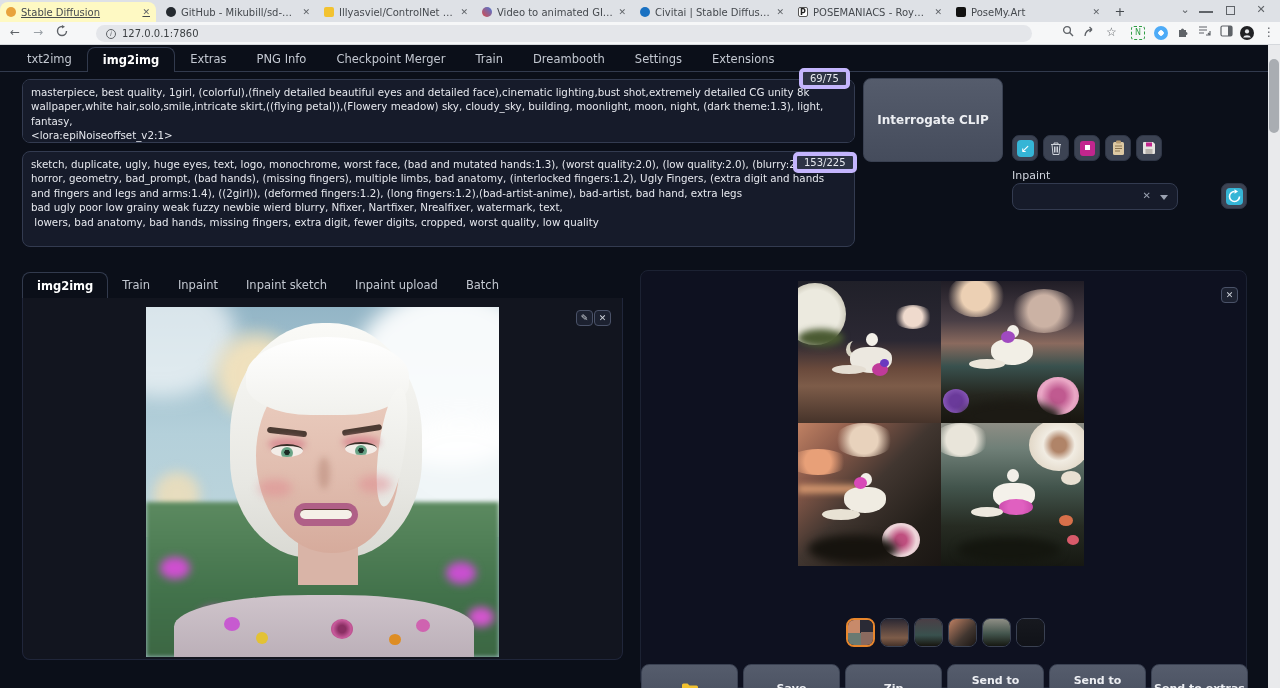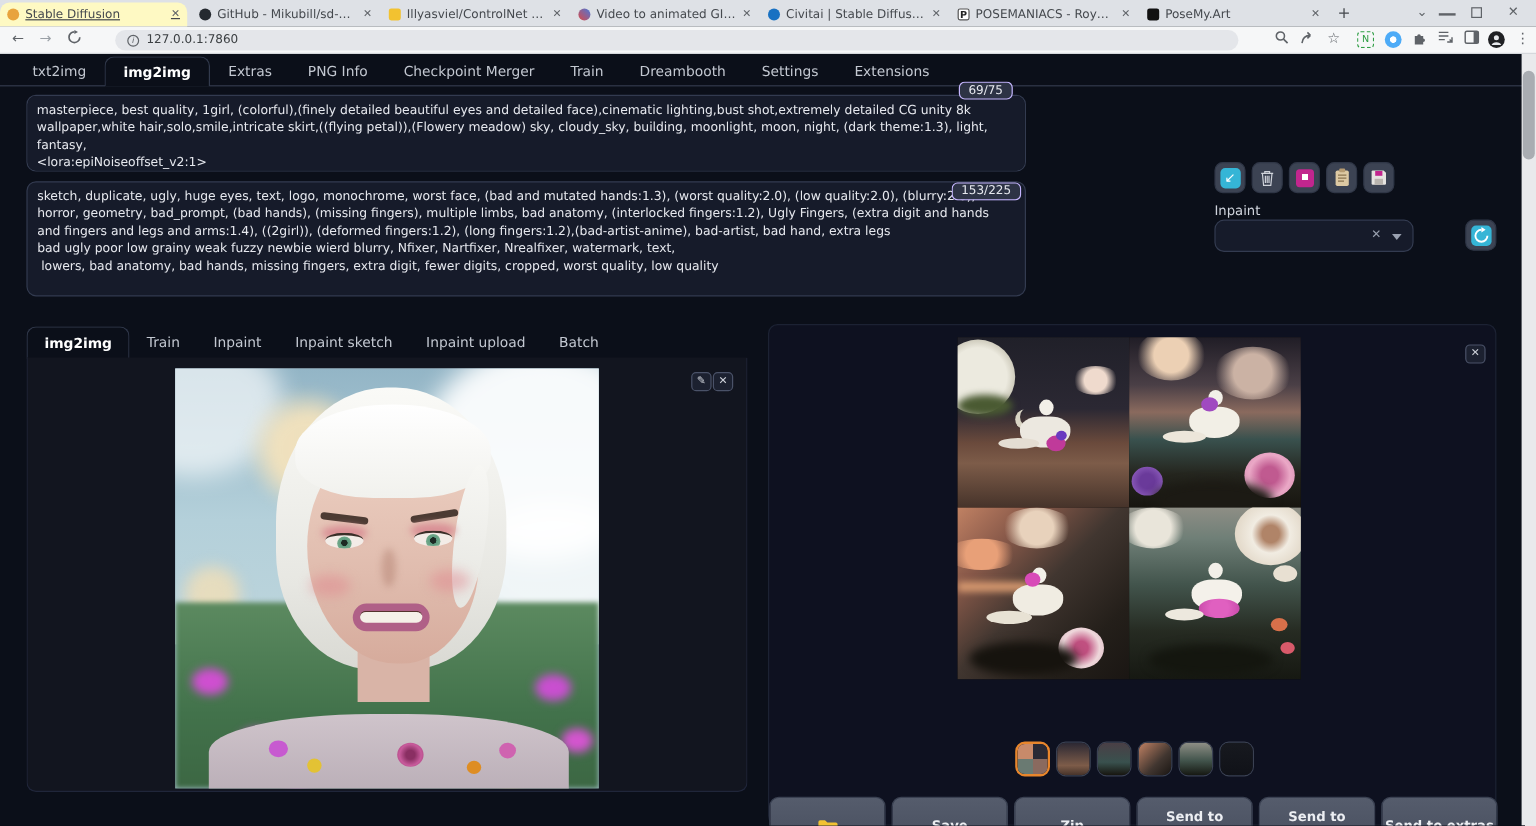--- a/index.html
+++ b/index.html
@@ -36,21 +36,21 @@
     color:#d8dbe2; }
   #mainnav { position:absolute; left:12px; top:2px; height:25px; display:flex; }
   .navtab { padding:5px 15px 4px; font-size:11.5px; color:#c3c8d1; }
   .navtab.active { color:#fff; font-weight:bold; border:1px solid #323a4d; border-bottom:none;
     border-radius:8px 8px 0 0; background:#0b0f19; position:relative; z-index:2; }
   #navline { position:absolute; left:0; top:26px; width:1280px; height:1px; background:#323a4d; }
 
   textarea.prompt { position:absolute; background:#161b2a; border:1px solid #333b50;
     border-radius:8px; color:#e6e8ee; font-family:"DejaVu Sans",sans-serif; font-size:10.3px;
     line-height:1.4; padding:5px 8px; resize:none; outline:none; }
-  .counter { position:absolute; background:#2d3345; border:1px solid #c4b5fd; border-radius:5px;
+  .counter { position:absolute; background:#2d3345; border:4px solid #c4b5fd; border-radius:5px;
     color:#e6e8ee; font-size:10px; padding:1px 7px; z-index:5;text-align:right; }
 
   .graybtn { background:linear-gradient(180deg,#555c6c,#454c5c); border:1px solid #3a4152;
     border-radius:8px; color:#eceef2; font-weight:bold; display:flex; align-items:center;
     justify-content:center; text-align:center; }
   #generate { position:absolute; left:1012px; top:33px; width:235px; height:50px;
     background:linear-gradient(180deg,#f28a2d,#e96f18); border:1px solid #d8641a; border-radius:8px;
     color:#fff; font-weight:bold; font-size:12.5px; display:flex; align-items:center; justify-content:center; }
   .toolbtn { position:absolute; width:26px; height:26px; background:#3c4353; border:1px solid #2f3646;
     border-radius:7px; display:flex; align-items:center; justify-content:center; }
@@ -260,20 +260,21 @@
 
     <div class="counter" style="left:799px; top:23px">69/75</div>
     <textarea class="prompt" style="left: 22px; top: 34px; width: 833px; height: 64px;" spellcheck="false">masterpiece, best quality, 1girl, (colorful),(finely detailed beautiful eyes and detailed face),cinematic lighting,bust shot,extremely detailed CG unity 8k wallpaper,white hair,solo,smile,intricate skirt,((flying petal)),(Flowery meadow) sky, cloudy_sky, building, moonlight, moon, night, (dark theme:1.3), light, fantasy,
 &lt;lora:epiNoiseoffset_v2:1&gt;</textarea>
 
     <div class="counter" style="left:793px; top:107px">153/225</div>
     <textarea class="prompt" style="left: 22px; top: 106px; width: 833px; height: 96px;" spellcheck="false">sketch, duplicate, ugly, huge eyes, text, logo, monochrome, worst face, (bad and mutated hands:1.3), (worst quality:2.0), (low quality:2.0), (blurry:2.0), horror, geometry, bad_prompt, (bad hands), (missing fingers), multiple limbs, bad anatomy, (interlocked fingers:1.2), Ugly Fingers, (extra digit and hands and fingers and legs and arms:1.4), ((2girl)), (deformed fingers:1.2), (long fingers:1.2),(bad-artist-anime), bad-artist, bad hand, extra legs
 bad ugly poor low grainy weak fuzzy newbie wierd blurry, Nfixer, Nartfixer, Nrealfixer, watermark, text,
  lowers, bad anatomy, bad hands, missing fingers, extra digit, fewer digits, cropped, worst quality, low quality</textarea>
 
+    <div class="graybtn abs" style="left:863px; top:33px; width:140px; height:84px; font-size:12px">Interrogate CLIP</div>
 
     <div class="toolbtn" style="left:1012px; top:90px">
       <span class="cyansq">↙</span>
     </div>
     <div class="toolbtn" style="left:1043px; top:90px">
       <svg width="14" height="15" viewBox="0 0 14 15">
           <path d="M2 3.5 h10 M5 3.5 V2 h4 v1.5 M3 3.5 l1 10 h6 l1-10 M5.5 5.5 v6 M7 5.5 v6 M8.5 5.5 v6" stroke="#cfd3da" stroke-width="1" fill="none"></path>
         </svg>
     </div>
     <div class="toolbtn" style="left:1074px; top:90px">

